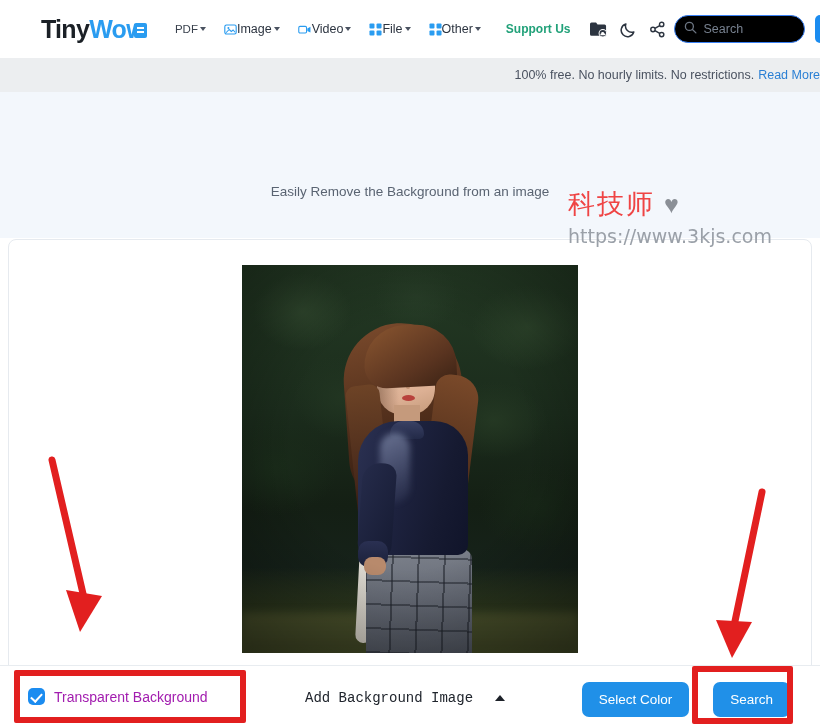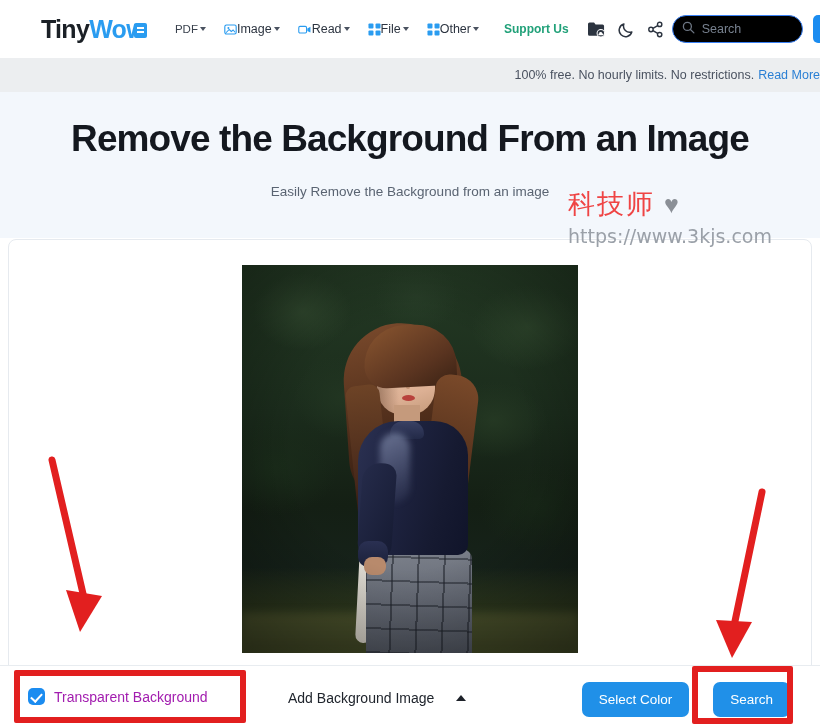--- a/index.html
+++ b/index.html
@@ -286,22 +286,22 @@
   }
   .checkbox::after {
     content: ""; position: absolute; left: 5px; top: 2.5px;
     width: 5px; height: 9px;
     border: solid #ffffff; border-width: 0 2px 2px 0;
     transform: rotate(43deg);
   }
   .tb-left-label { font-size: 14px; color: #a21caf; white-space: nowrap; }
 
   .tb-mid {
-    position: absolute; left: 288px; top: 24px;
-    display: flex; align-items: center; gap: 22px; cursor: pointer;
+    position: absolute; left: 305px; top: 24px;
+    display: flex; align-items: center; gap: 22px; cursor: pointer; font-family: Liberation Mono, monospace;
   }
   .tb-mid-label { font-size: 14px; color: #20252d; white-space: nowrap; }
 
   .tb-right {
     position: absolute; right: 30px; top: 16px;
     display: flex; align-items: center; gap: 24px;
   }
   .tb-btn {
     background: #2090e8; color: #ffffff;
     font-size: 13.5px; border: none; border-radius: 7px;
@@ -350,21 +350,21 @@
         <span class="caret"></span>
       </div>
 
       <div class="nav-item">
         <span class="ico">
           <svg width="14" height="13" viewBox="0 0 18 16">
               <rect x="1" y="4" width="10" height="8.5" rx="1.6" fill="none" stroke="#2a9cf0" stroke-width="1.4"></rect>
               <path d="M12 6.6 L16 4.4 L16 12 L12 9.8 Z" fill="#2a9cf0"></path>
             </svg>
         </span>
-        <span>Read</span>
+        <span>Video</span>
         <span class="caret"></span>
       </div>
 
       <div class="nav-item">
         <span class="ico">
           <svg width="13" height="13" viewBox="0 0 14 14">
               <rect x="0.5" y="0.5" width="5.4" height="5.4" rx="1.1" fill="#2a9cf0"></rect>
               <rect x="8.1" y="0.5" width="5.4" height="5.4" rx="1.1" fill="#2a9cf0"></rect>
               <rect x="0.5" y="8.1" width="5.4" height="5.4" rx="1.1" fill="#2a9cf0"></rect>
               <rect x="8.1" y="8.1" width="5.4" height="5.4" rx="1.1" fill="#2a9cf0"></rect>
@@ -427,21 +427,20 @@
 
     <button class="signin-btn">Sign In</button>
   </div>
 
   <div class="announce">
     <span>100% free. No hourly limits. No restrictions.</span>
     <a>Read More</a>
   </div>
 
   <div class="hero">
-    <div class="hero-title">Remove the Background From an Image</div>
     <div class="hero-sub">Easily Remove the Background from an image</div>
   </div>
 
   <div class="watermark">
     <div class="wm-row">
       <span class="wm-cn">科技师</span>
       <span class="wm-heart">♥</span>
     </div>
     <div class="wm-url">https://www.3kjs.com</div>
   </div>

